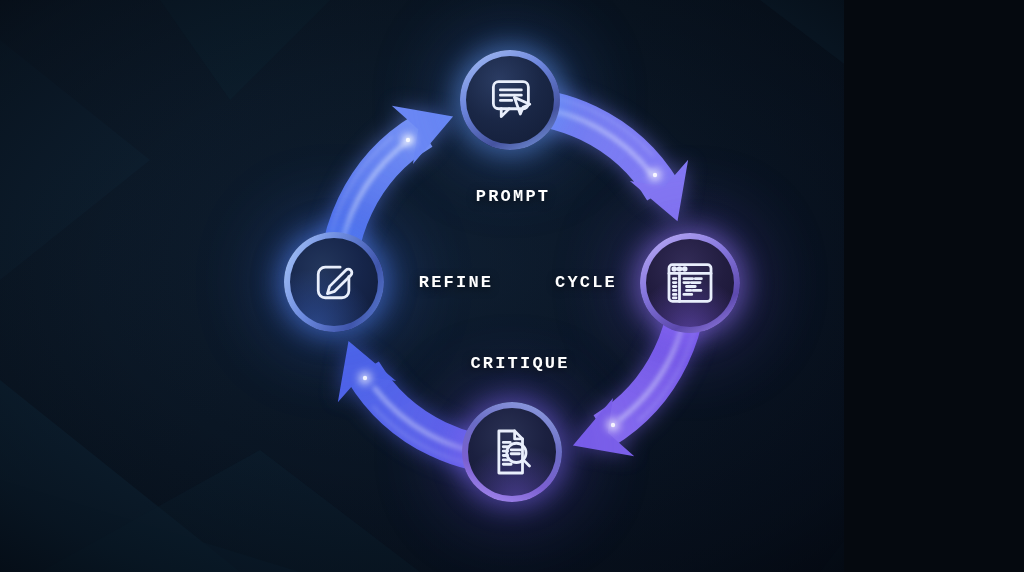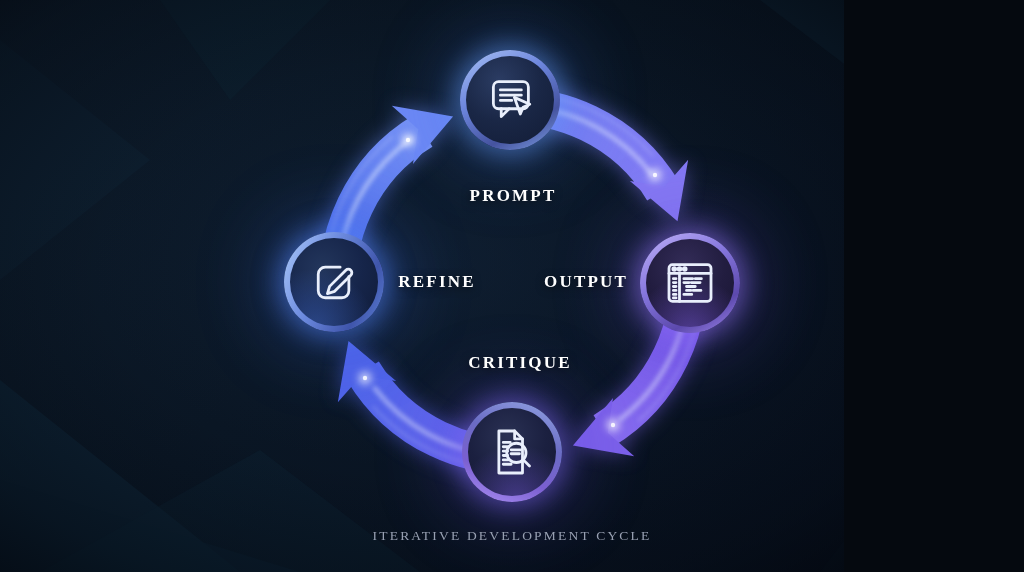--- a/index.html
+++ b/index.html
@@ -1,21 +1,21 @@
 <!DOCTYPE html>
 <html><head>
 <meta charset="utf-8">
 <style>
   html,body{margin:0;padding:0;background:#05090f;}
   .stage{
     position:relative;width:844px;height:572px;overflow:hidden;
     background:
       radial-gradient(ellipse 60% 55% at 50% 46%, rgba(24,46,74,.35) 0%, rgba(10,20,34,0) 65%),
       linear-gradient(135deg,#0d1b2a 0%,#0a1624 45%,#081120 100%);
-    font-family:Liberation Serif, serif;
+    font-family:Liberation Mono, monospace;
   }
   svg.bg,svg.ring{position:absolute;left:0;top:0;}
   svg.bg{z-index:0;}
   .vignette{position:absolute;inset:0;z-index:1;pointer-events:none;
     background:radial-gradient(ellipse 80% 75% at 50% 47%, rgba(0,0,0,0) 48%, rgba(3,8,15,.45) 80%, rgba(2,5,11,.78) 100%);}
   svg.ring{z-index:2;}
   .node{position:absolute;width:100px;height:100px;margin:-50px 0 0 -50px;border-radius:50%;z-index:3;}
   .rim{position:absolute;inset:0;border-radius:50%;}
   .inner{position:absolute;inset:6px;border-radius:50%;display:flex;align-items:center;justify-content:center;}
   .node-prompt .rim{background:linear-gradient(150deg,#a9c2f4 0%,#6d86dd 38%,#45539f 72%,#7fa2e6 100%);
@@ -201,19 +201,18 @@
       <div class="inner">
         <svg class="icon" viewBox="0 0 64 64">
           <path d="M39 15 H22 a8 8 0 0 0 -8 8 v19 a8 8 0 0 0 8 8 h19 a8 8 0 0 0 8 -8 V26"></path>
           <path d="M27 37 L45.5 18.5 a4 4 0 0 1 5.7 5.7 L32.7 42.7 l-8.2 2.5 2.5 -8.2 z" stroke-width="2.8"></path>
         </svg>
       </div>
     </div>
   </div>
 
   <div class="label" style="left:513px;top:196px;">PROMPT</div>
-  <div class="label" style="left:586px;top:282px;">OUTPUT</div>
+  <div class="label" style="left:586px;top:282px;">CYCLE</div>
   <div class="label" style="left:520px;top:363px;">CRITIQUE</div>
-  <div class="label" style="left:437px;top:282px;">REFINE</div>
-
-  <div class="caption">ITERATIVE DEVELOPMENT CYCLE</div>
+  <div class="label" style="left:456px;top:282px;">REFINE</div>
+
 
 </div>
 
 </body></html>

